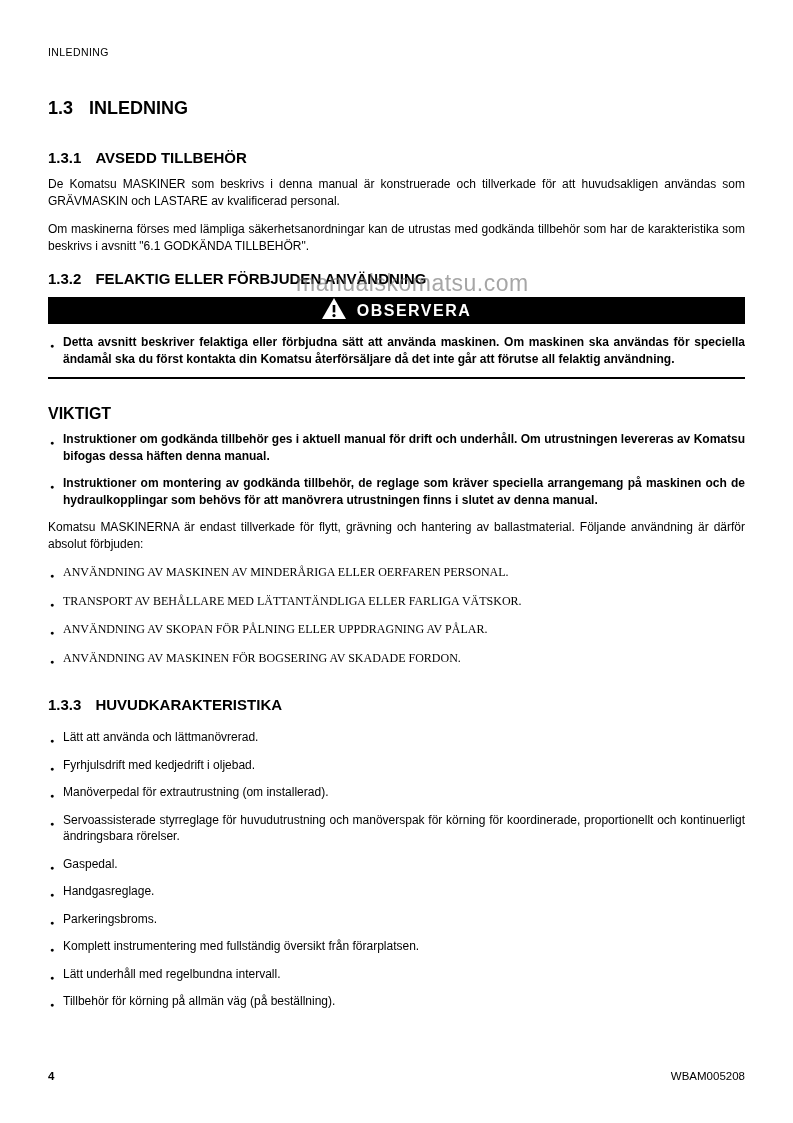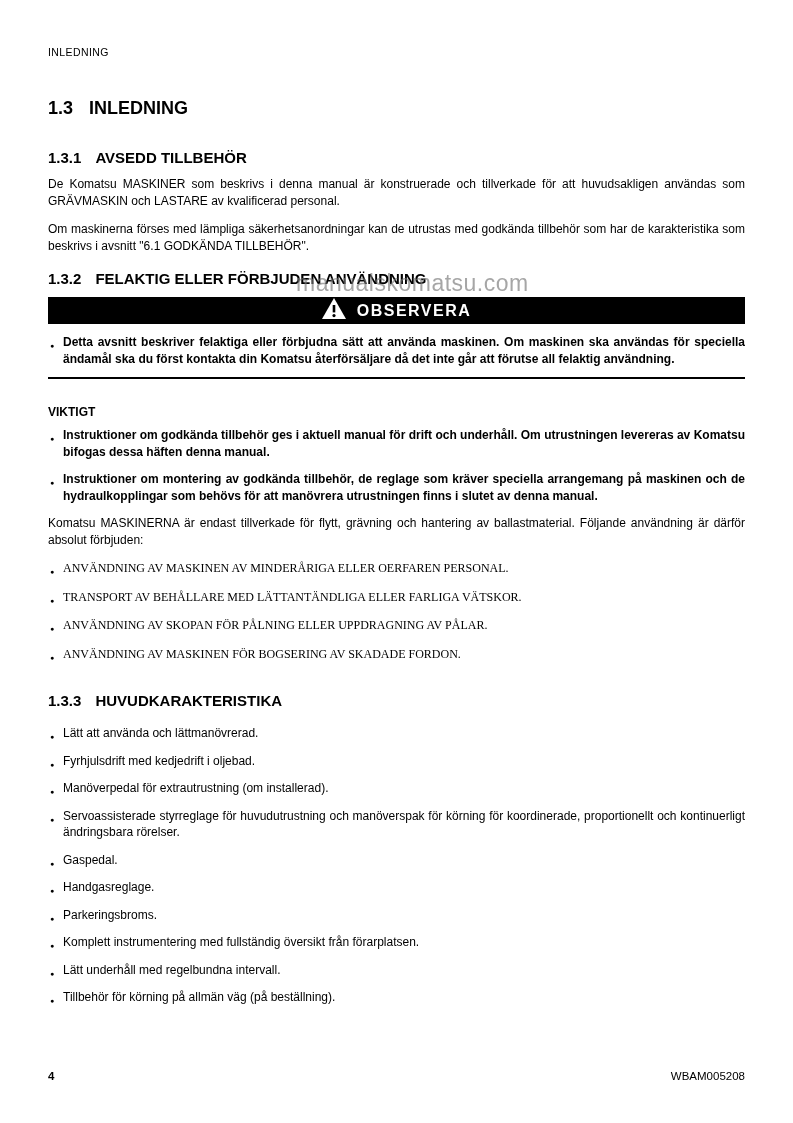--- a/index.html
+++ b/index.html
@@ -38,21 +38,21 @@
     text-align:justify; margin-bottom:11px;
   }
   ul.bullets li::before {
     content:"●"; position:absolute; left:2px; top:4px; font-size:7px;
   }
   ul.bullets.bold li { font-weight:bold; }
 
   .warn-block ul.bullets li { margin-bottom:0; }
   .warn-rule { border:0; border-top:2px solid #000; margin:10px 0 0 0; }
 
-  .viktigt { font-weight:bold; font-size:12px; margin:26px 0 8px 0; }
+  .viktigt { font-weight:bold; font-size:16px; margin:26px 0 8px 0; }
 
   ul.bullets.caps li { margin-bottom:12px;font-family:Liberation Serif, serif; }
 
   .watermark {
     position:absolute; top:270px; left:296px;
     font-size:23px; color:#777; opacity:0.65; letter-spacing:0.5px;
     pointer-events:none; white-space:nowrap;
   }
 
   .footer {

